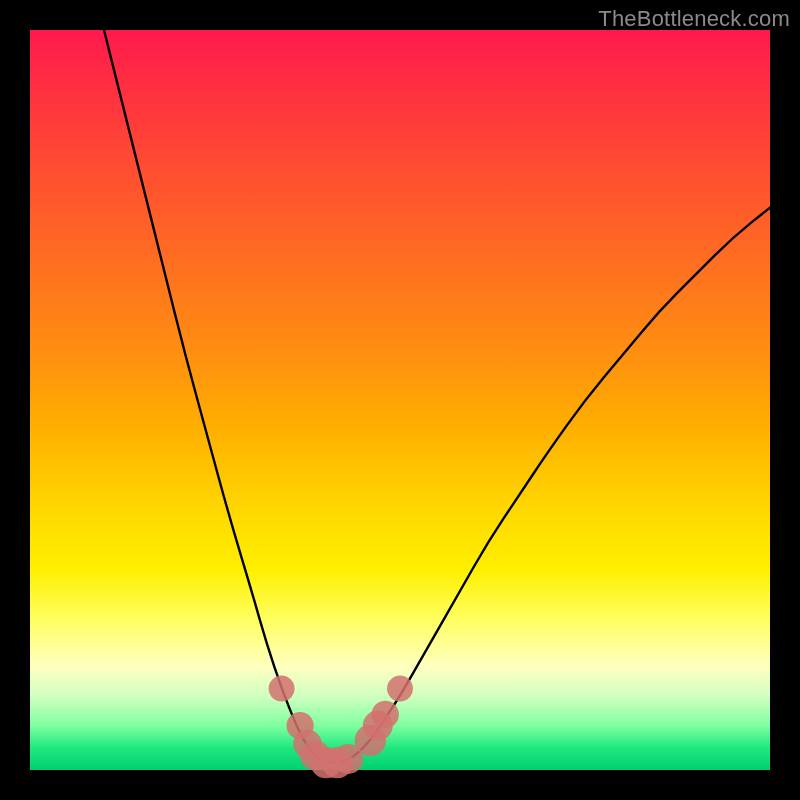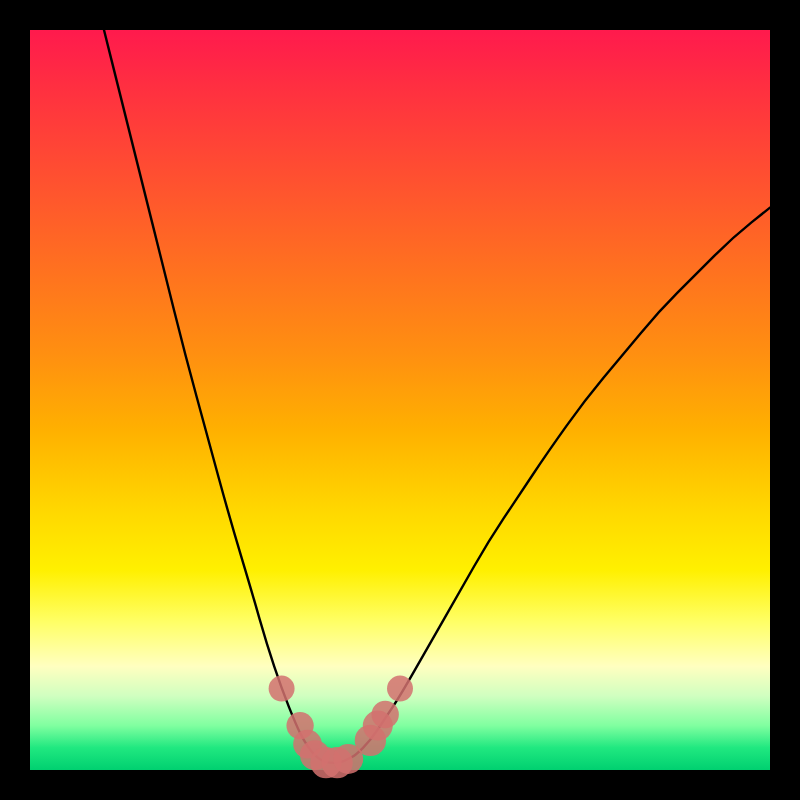--- a/index.html
+++ b/index.html
@@ -53,20 +53,21 @@
   }
   .marker {
     fill: #d2716e;
     fill-opacity: 0.85;
   }
 </style>
 </head>
 <body>
 
 <div class="frame">
+  <div class="watermark">TheBottleneck.com</div>
   <div class="plot-area">
     <svg class="curve" viewBox="0 0 740 740">
       <path id="main-curve" fill="none" stroke="#000" stroke-width="2.4" stroke-linecap="round" d="M 74.00 0.00 Q 74.00 0.00 81.40 29.60 Q 88.80 59.20 99.90 103.60 Q 111.00 148.00 122.10 192.40 Q 133.20 236.80 144.30 281.20 Q 155.40 325.60 166.50 366.30 Q 177.60 407.00 188.70 447.70 Q 199.80 488.40 210.90 525.40 Q 222.00 562.40 229.40 588.30 Q 236.80 614.20 244.20 636.40 Q 251.60 658.60 259.00 677.10 Q 266.40 695.60 270.10 703.00 Q 273.80 710.40 277.50 715.95 Q 281.20 721.50 284.90 725.20 Q 288.60 728.90 292.30 730.75 Q 296.00 732.60 299.70 732.60 Q 303.40 732.60 307.10 732.60 Q 310.80 732.60 314.50 730.75 Q 318.20 728.90 321.90 727.05 Q 325.60 725.20 333.00 717.80 Q 340.40 710.40 347.80 699.30 Q 355.20 688.20 362.60 677.10 Q 370.00 666.00 384.80 640.10 Q 399.60 614.20 414.40 588.30 Q 429.20 562.40 444.00 536.50 Q 458.80 510.60 473.60 488.40 Q 488.40 466.20 503.20 444.00 Q 518.00 421.80 536.50 395.90 Q 555.00 370.00 573.50 347.80 Q 592.00 325.60 610.50 303.40 Q 629.00 281.20 647.50 262.70 Q 666.00 244.20 684.50 225.70 Q 703.00 207.20 721.50 192.40 T 740.00 177.60"></path>
       <g id="marker-group">
           <circle cx="251.60" cy="658.60" r="12.99" class="marker"></circle>
           <circle cx="270.10" cy="695.60" r="13.66" class="marker"></circle>
           <circle cx="277.50" cy="714.10" r="14.32" class="marker"></circle>
           <circle cx="284.90" cy="725.20" r="14.99" class="marker"></circle>
           <circle cx="296.00" cy="732.60" r="15.66" class="marker"></circle>
           <circle cx="307.10" cy="732.60" r="15.66" class="marker"></circle>

